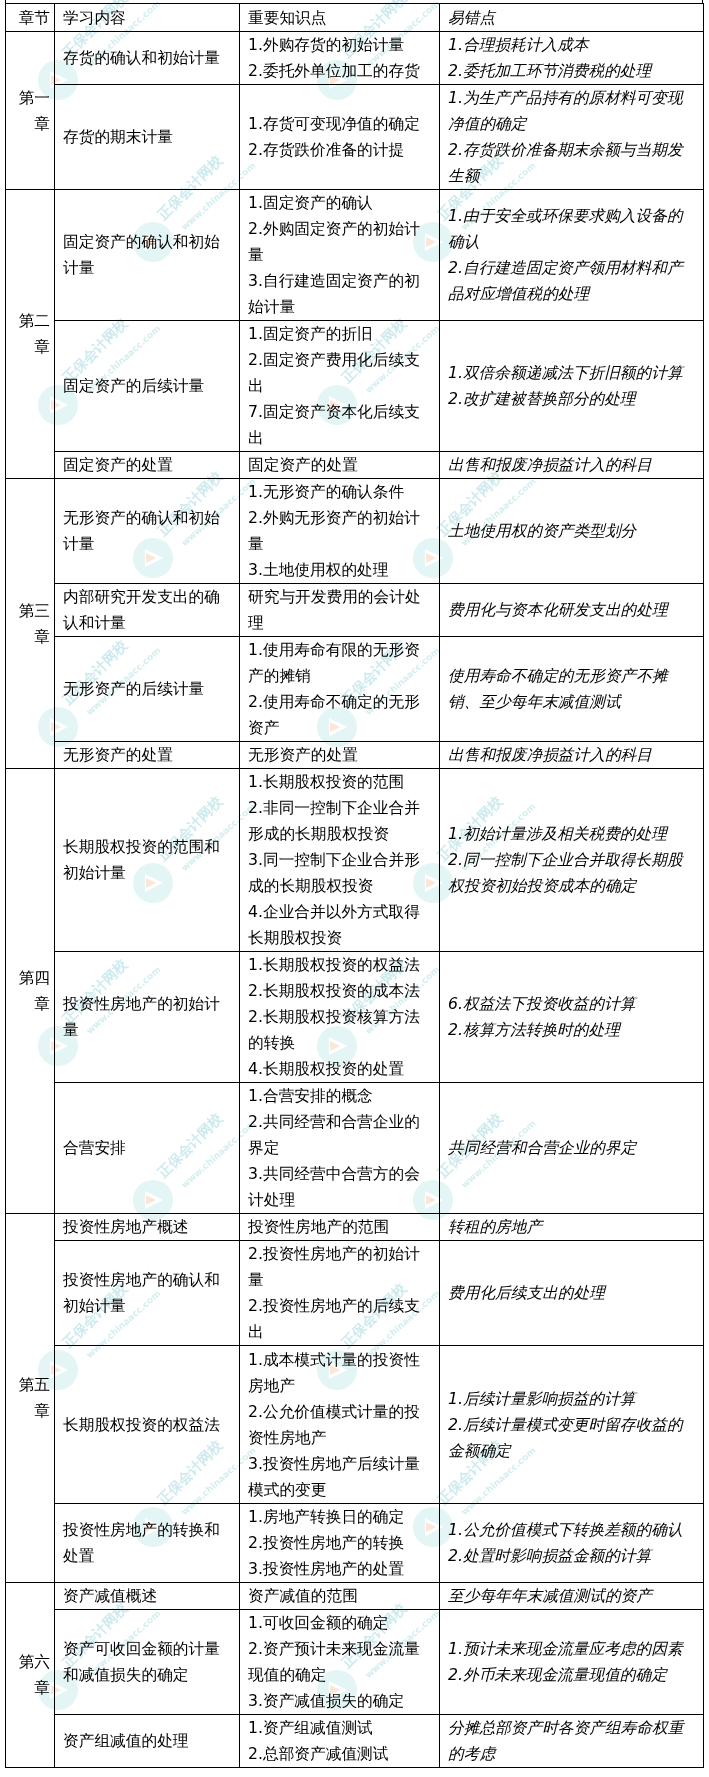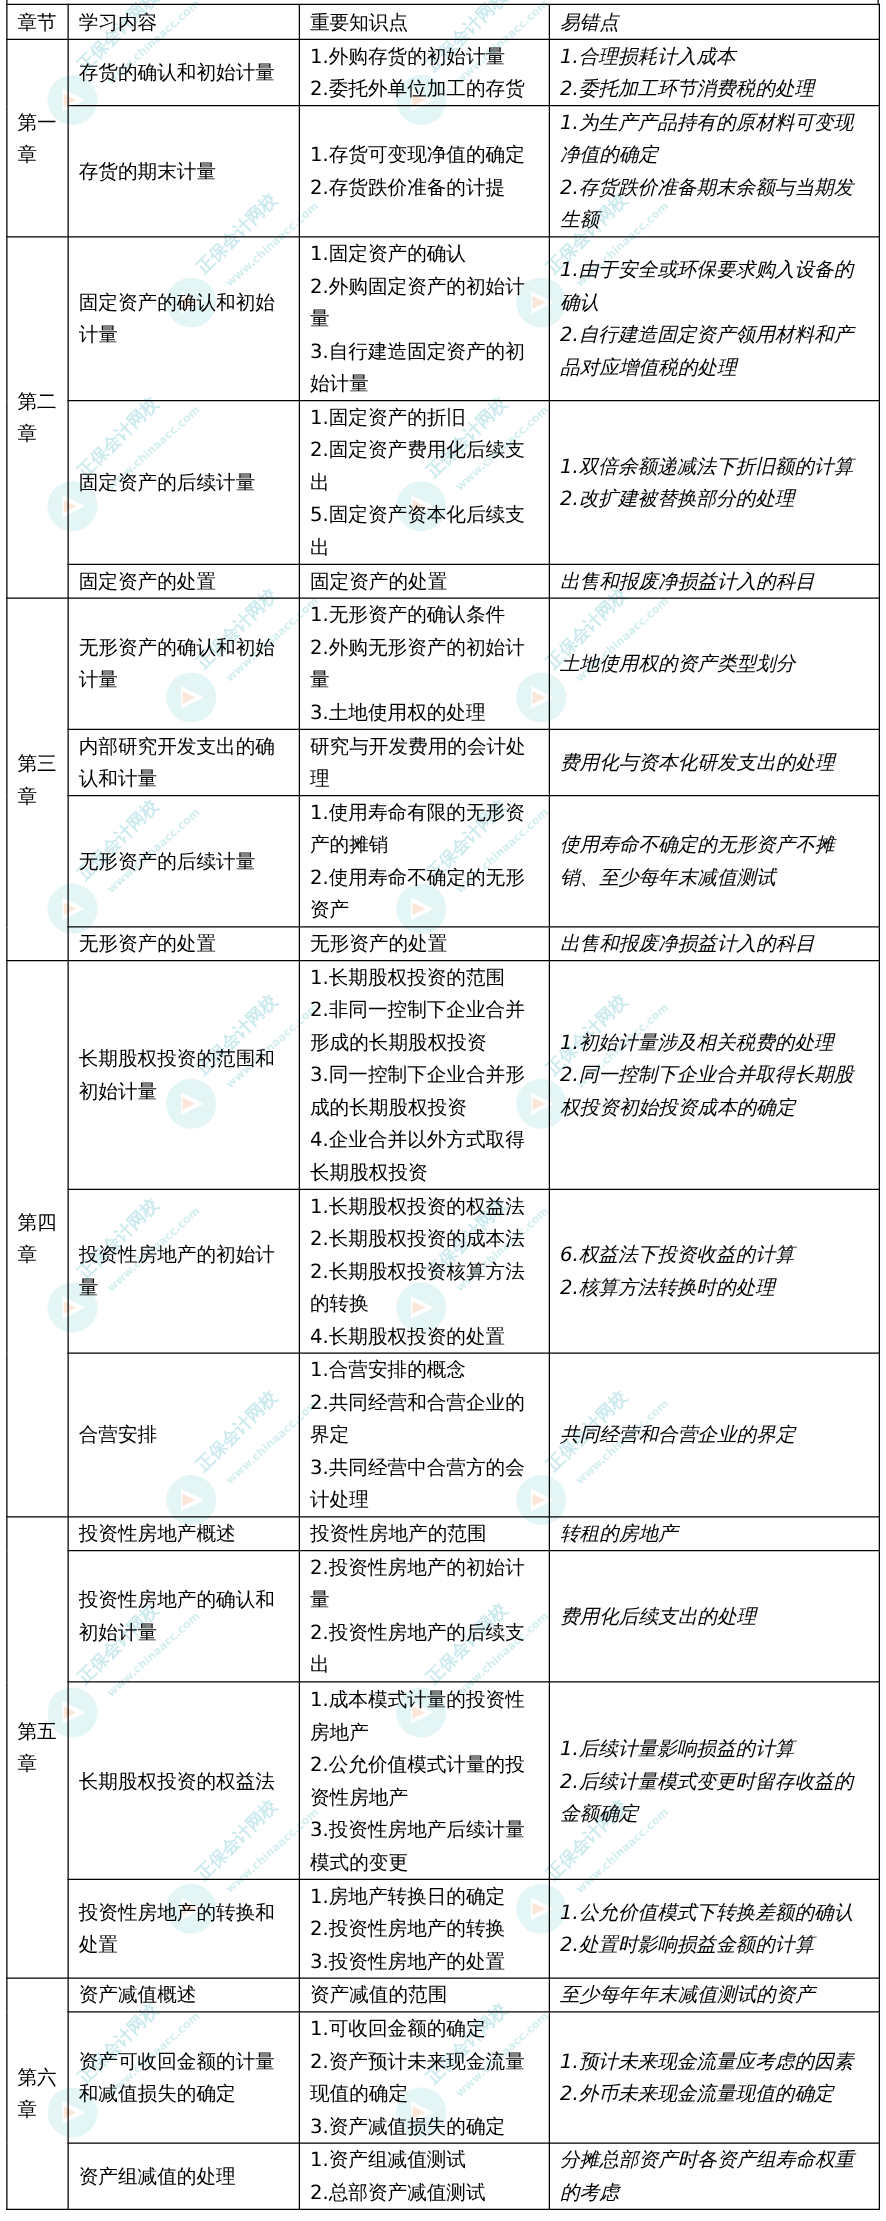--- a/index.html
+++ b/index.html
@@ -15,21 +15,21 @@
   table.kb {
     position: absolute; left: 5px; top: 3px; width: 698px;
     border-collapse: collapse; table-layout: fixed;
     font-size: 15.7px; line-height: 26px; z-index: 2;
     background: transparent;
   }
   table.kb th, table.kb td {
     border: 1px solid #000; vertical-align: middle; text-align: left;
     font-weight: normal; padding: 0 9px 0 8px; overflow: hidden;
   }
-  table.kb .c1 { padding: 0 4px 0 8px; }
+  table.kb .c1 { padding: 0 4px 0 8px; text-align: right; }
   table.kb .c4 { padding: 0 13px 0 8px; font-style: italic; }
   .line { display: block; }
 
   
   .wm { position: absolute; width: 0; height: 0; z-index: 1; }
   .wm-logo {
     position: absolute; left: -20px; top: -20px; width: 40px; height: 40px;
     border-radius: 50%; background: #e4f5f6;
   }
   .wm-logo::before {
@@ -223,21 +223,21 @@
         <td class="c4">
           <span class="line">1.由于安全或环保要求购入设备的确认</span>
           <span class="line">2.自行建造固定资产领用材料和产品对应增值税的处理</span>
         </td>
       </tr>
       <tr style="height:131px">
         <td class="c2">固定资产的后续计量</td>
         <td class="c3">
           <span class="line">1.固定资产的折旧</span>
           <span class="line">2.固定资产费用化后续支出</span>
-          <span class="line">5.固定资产资本化后续支出</span>
+          <span class="line">7.固定资产资本化后续支出</span>
         </td>
         <td class="c4">
           <span class="line">1.双倍余额递减法下折旧额的计算</span>
           <span class="line">2.改扩建被替换部分的处理</span>
         </td>
       </tr>
       <tr style="height:27px">
         <td class="c2">固定资产的处置</td>
         <td class="c3">
           <span class="line">固定资产的处置</span>

